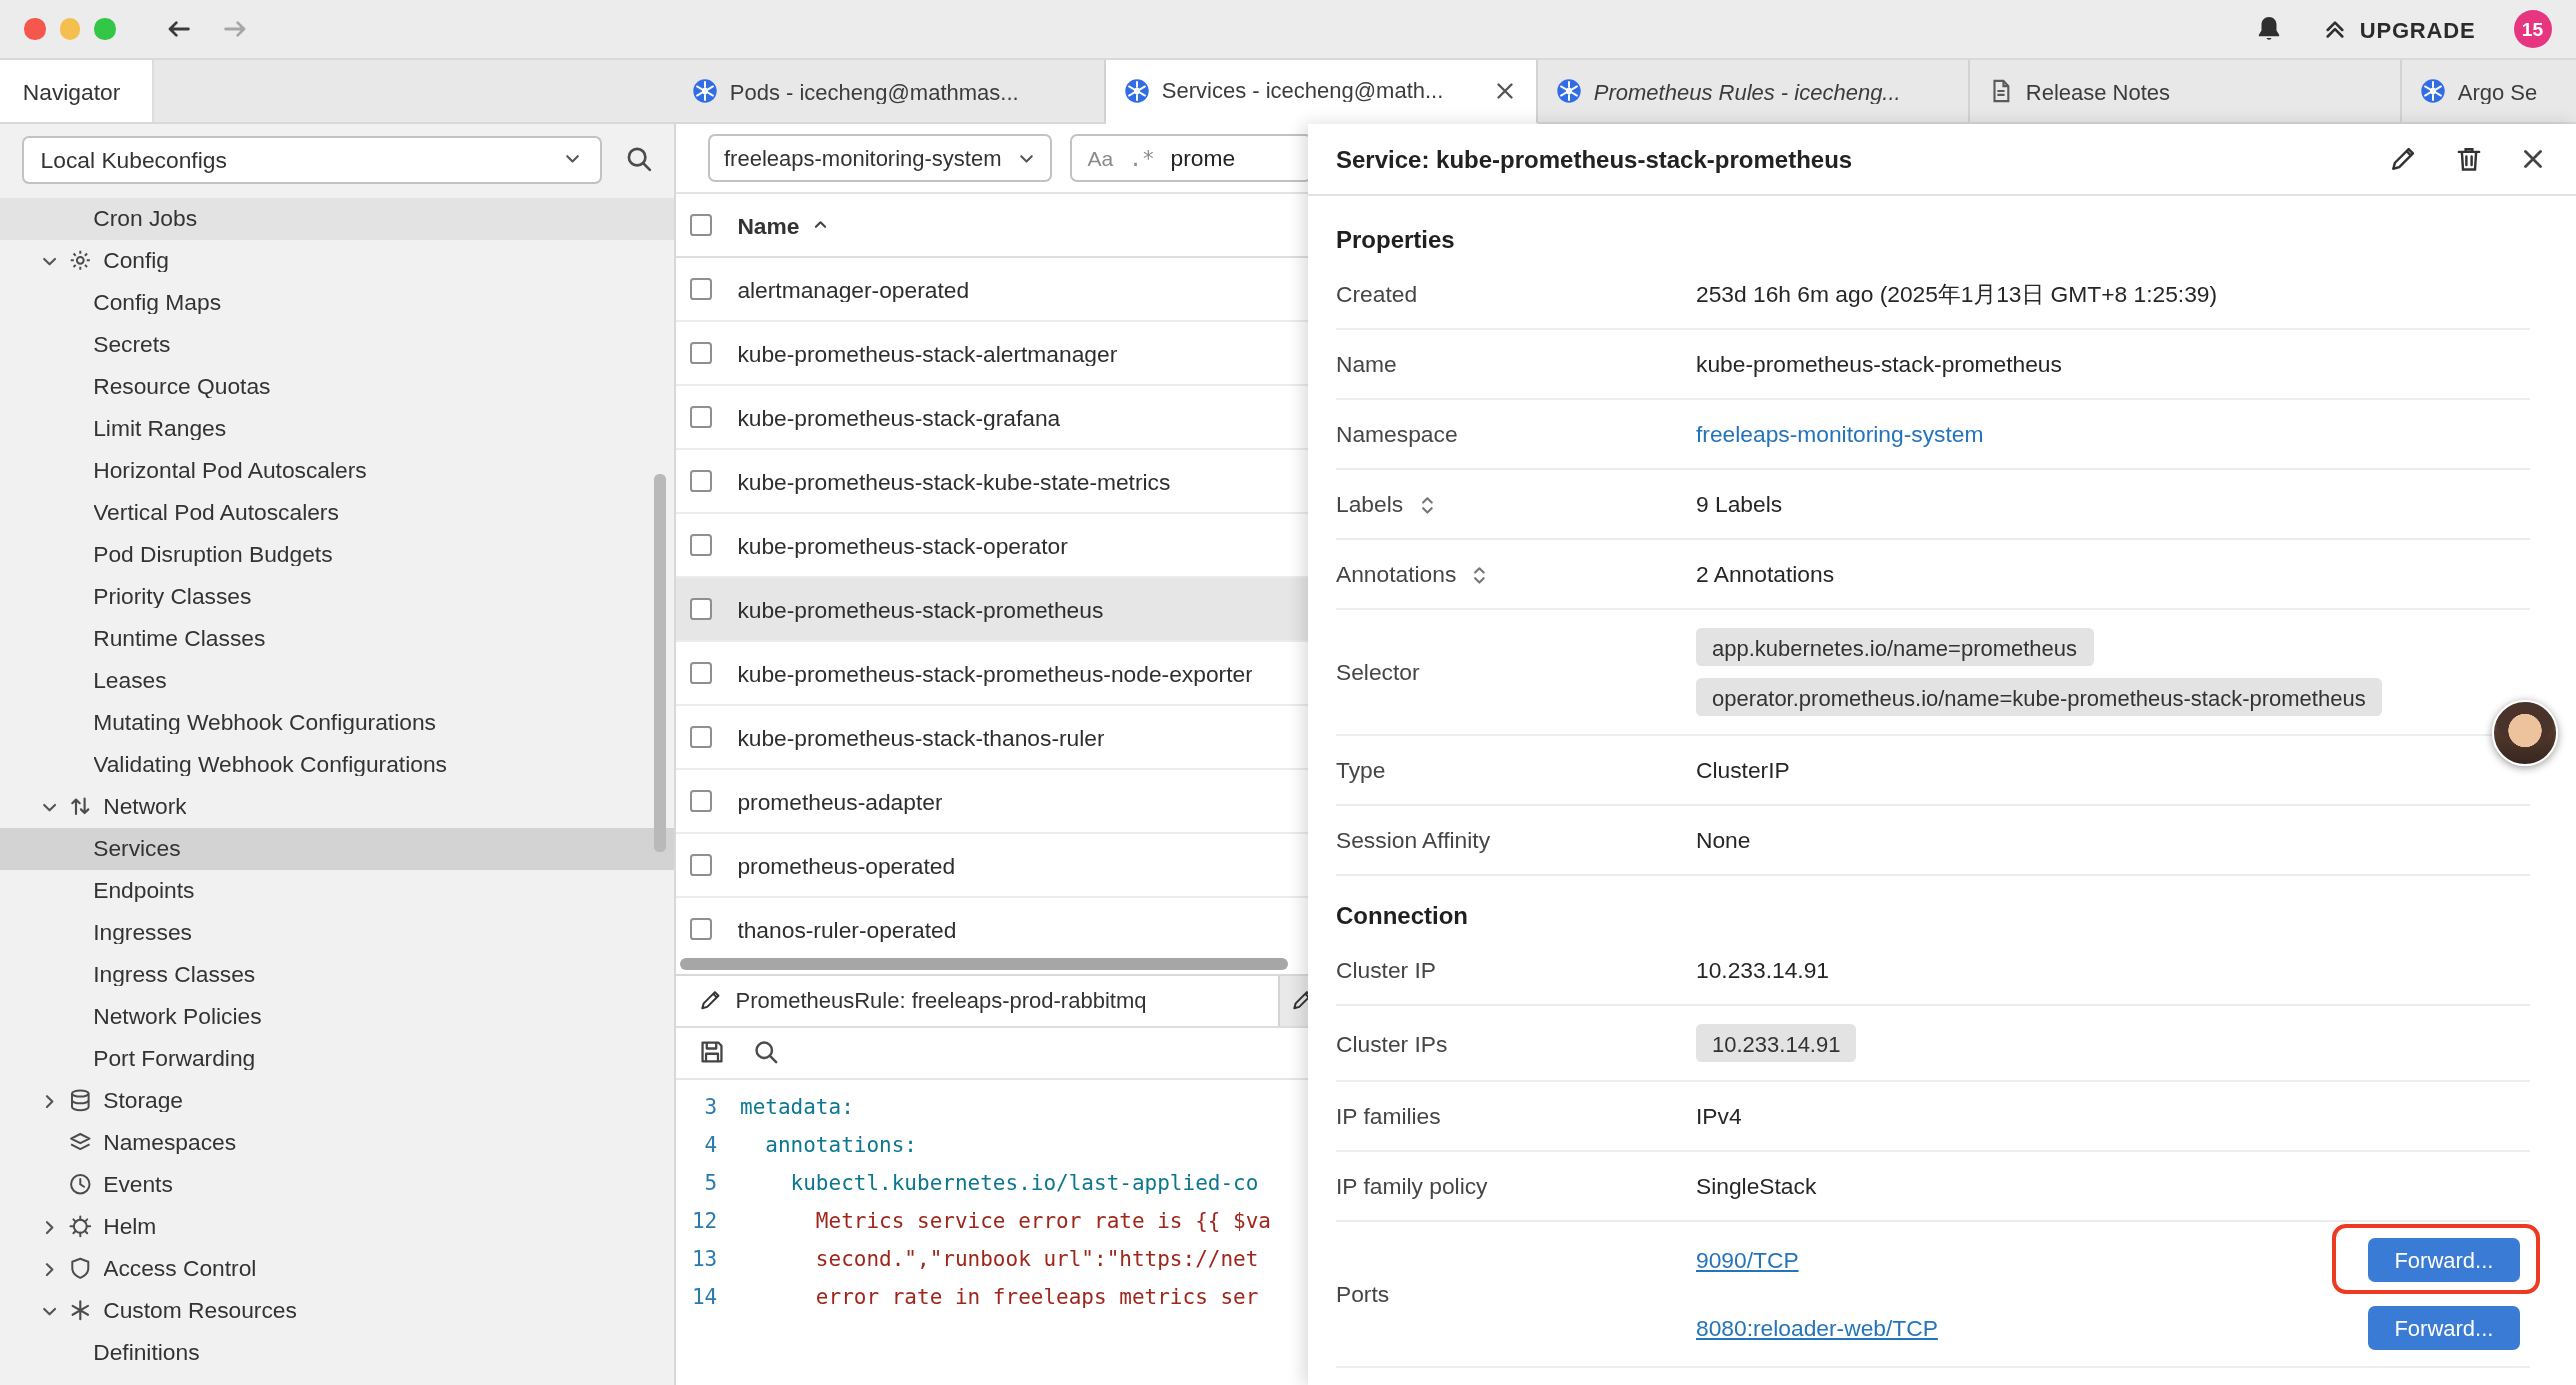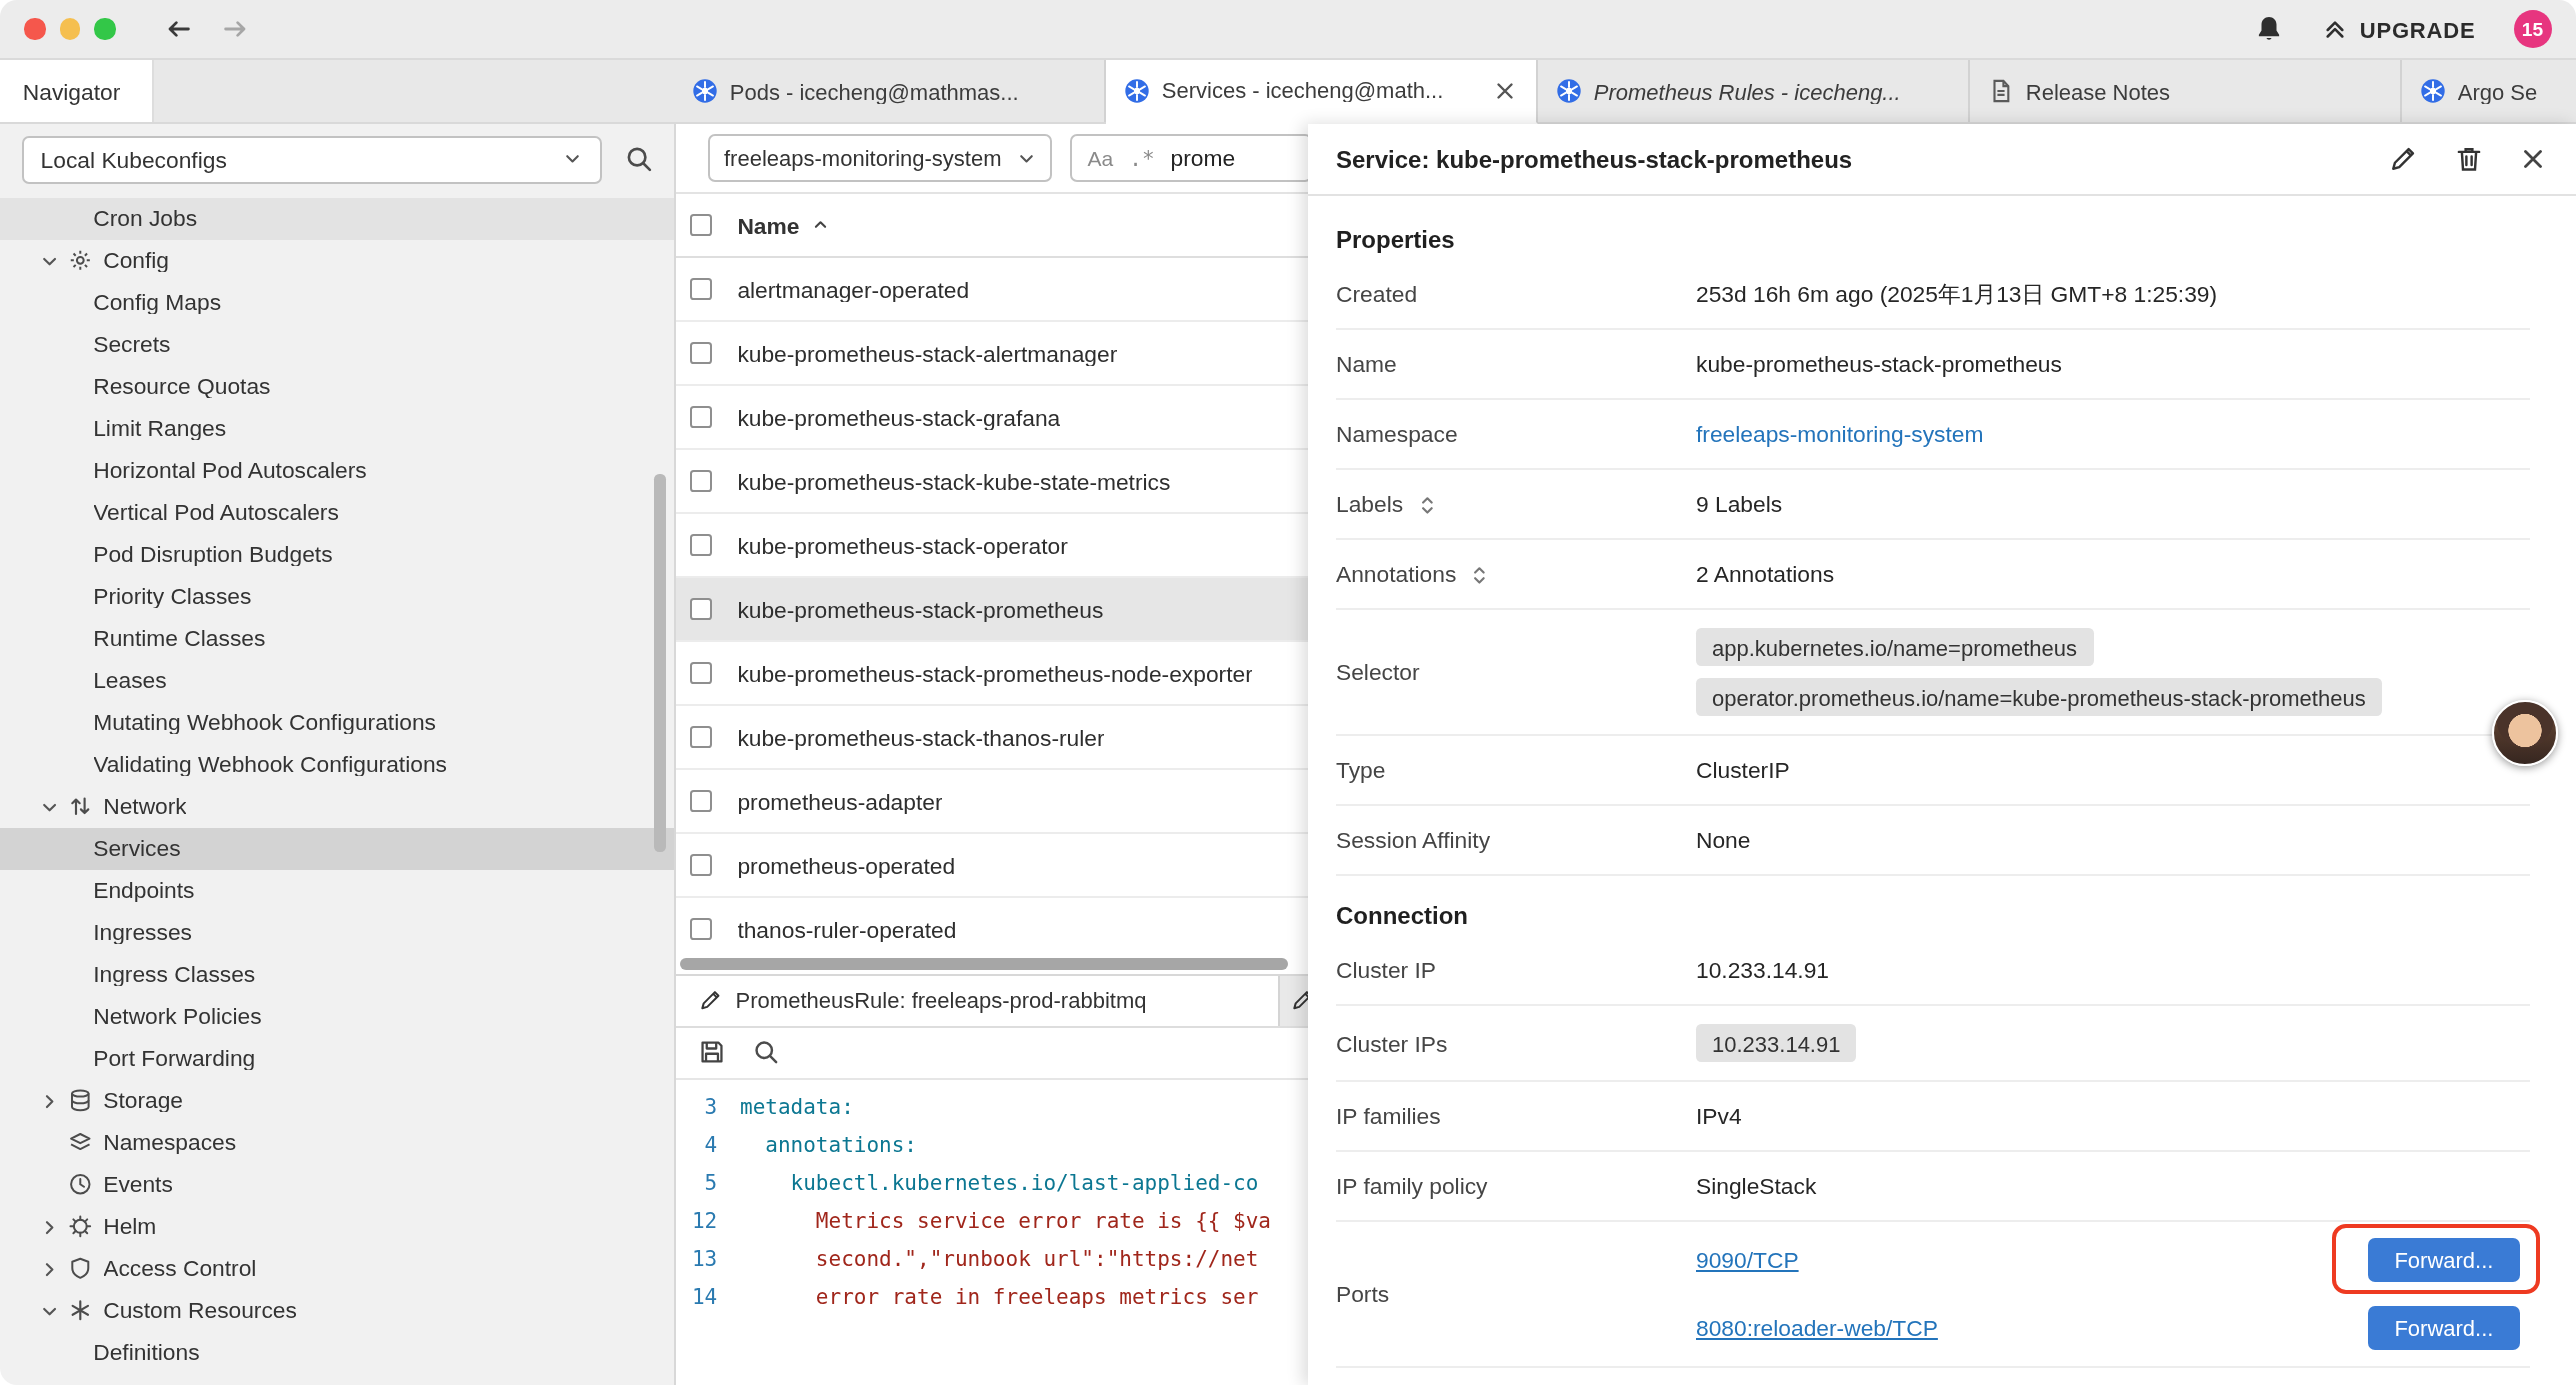--- a/index.html
+++ b/index.html
@@ -2,21 +2,21 @@
 <html style="--accent: #3a7bd5; --link: #2374bb; --annotation: #ee3a21; --badge-pink: #e7357f;font-size:14px"><head>
 <meta charset="utf-8">
 <style>
   :root{
     --accent:#3a7bd5; --link:#2374bb; --annotation:#ee3a21; --badge-pink:#e7357f;
     --bg-chrome:#ececec; --bg-tabbar:#e8e8e8; --bg-sidebar:#f1f1f1;
     --border:#d6d6d6; --row-border:#ececec;
   }
   *{box-sizing:border-box;}
   html,body{margin:0;padding:0;background:#fff;}
-  .stage{width:2576px;height:1385px;overflow:hidden;position:relative;background:#fff;border-radius:17px;}
+  .stage{width:2576px;height:1385px;overflow:hidden;position:relative;background:#fff;}
   .app{width:1288px;height:693px;transform:scale(2);transform-origin:0 0;
        font-family:"Liberation Sans",sans-serif;font-size:11.4px;color:#333;
        display:flex;flex-direction:column;background:#fff;}
   .icon{display:inline-flex;align-items:center;justify-content:center;flex:none;}
   .icon svg{width:14px;height:14px;display:block;}
 
   
   .titlebar{height:30px;flex:none;background:var(--bg-chrome);border-bottom:0.9px solid #dadada;
             display:flex;align-items:center;padding:0 12.3px;gap:7px;}
   .tl{width:10.5px;height:10.5px;border-radius:50%;flex:none;}

